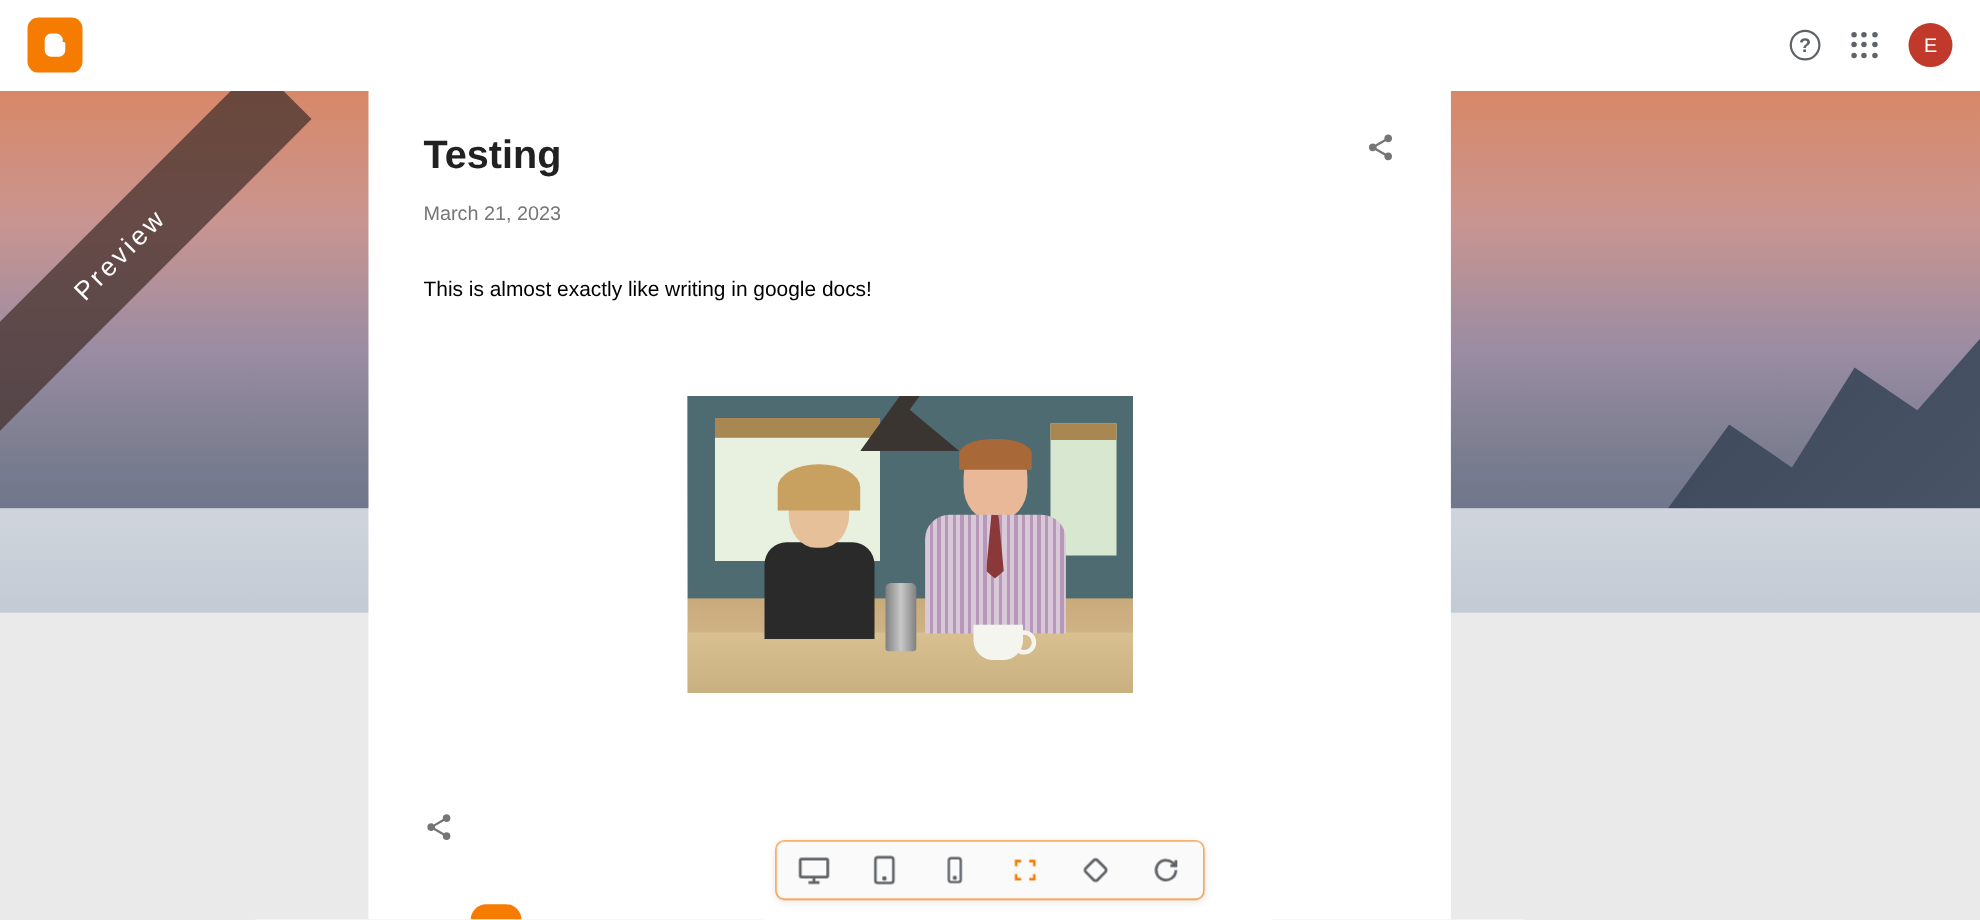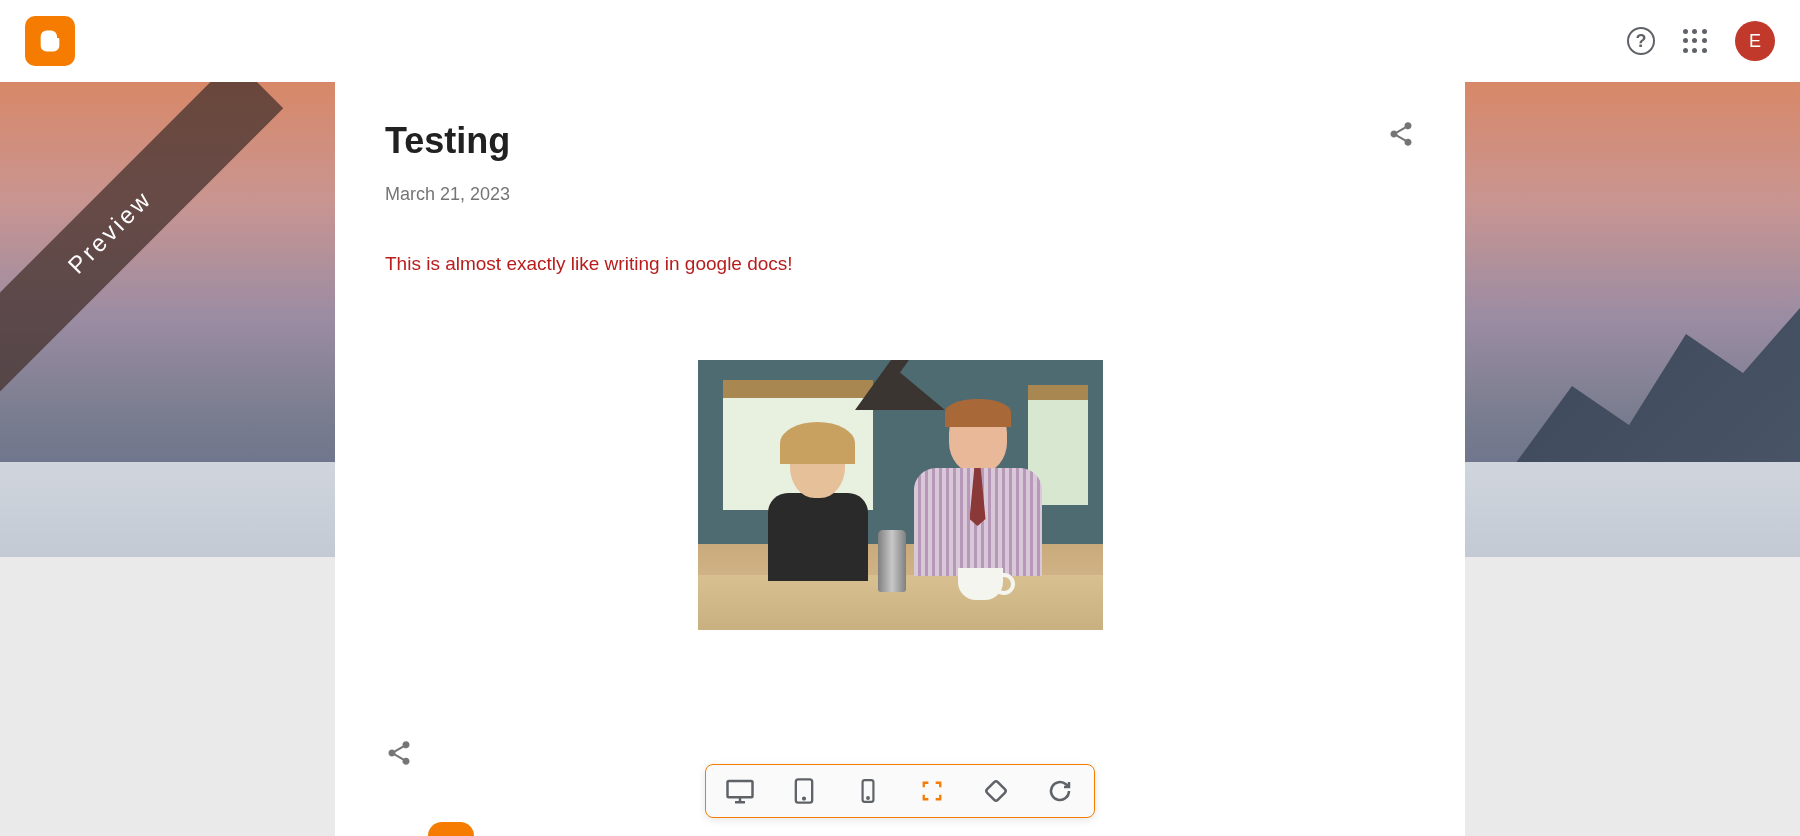--- a/index.html
+++ b/index.html
@@ -150,21 +150,21 @@
       justify-content: center;
       transform: rotate(-45deg);
       top: 115px;
       left: -100px;
       letter-spacing: 3px;
     }
     .content-panel {
       position: absolute;
       top: 82px;
       left: 335px;
-      width: 1130px;
+      width: 984px;
       bottom: 0;
       background: #fff;
       padding: 38px 50px;
       z-index: 20;
     }
     .post-header {
       display: flex;
       justify-content: space-between;
       align-items: flex-start;
     }
@@ -179,21 +179,21 @@
       cursor: pointer;
     }
     .post-date {
       color: #757575;
       font-size: 18px;
       margin-top: 22px;
       cursor: pointer;
     }
     .post-body {
       margin-top: 48px;
-      color: #b91c1c;
+      color: #000000;
       font-size: 19px;
     }
     .post-image-wrap {
       display: flex;
       justify-content: center;
       margin-top: 85px;
     }
     .post-image {
       width: 405px;
       height: 270px;

